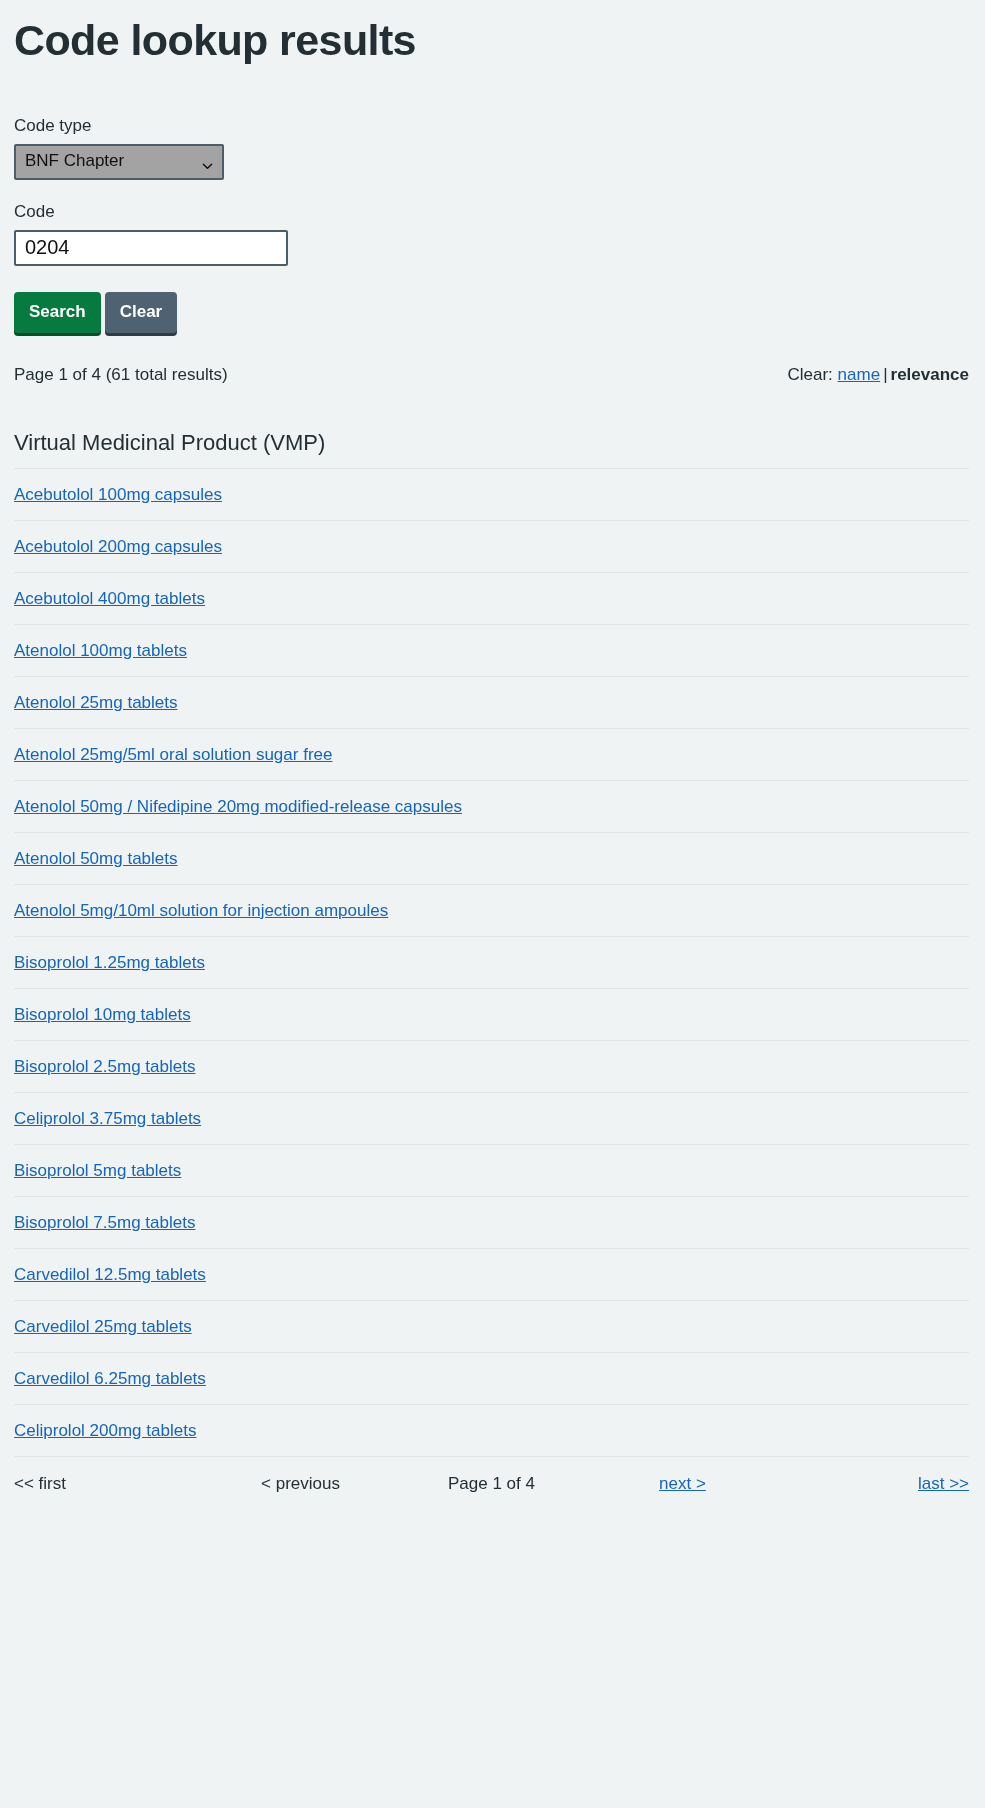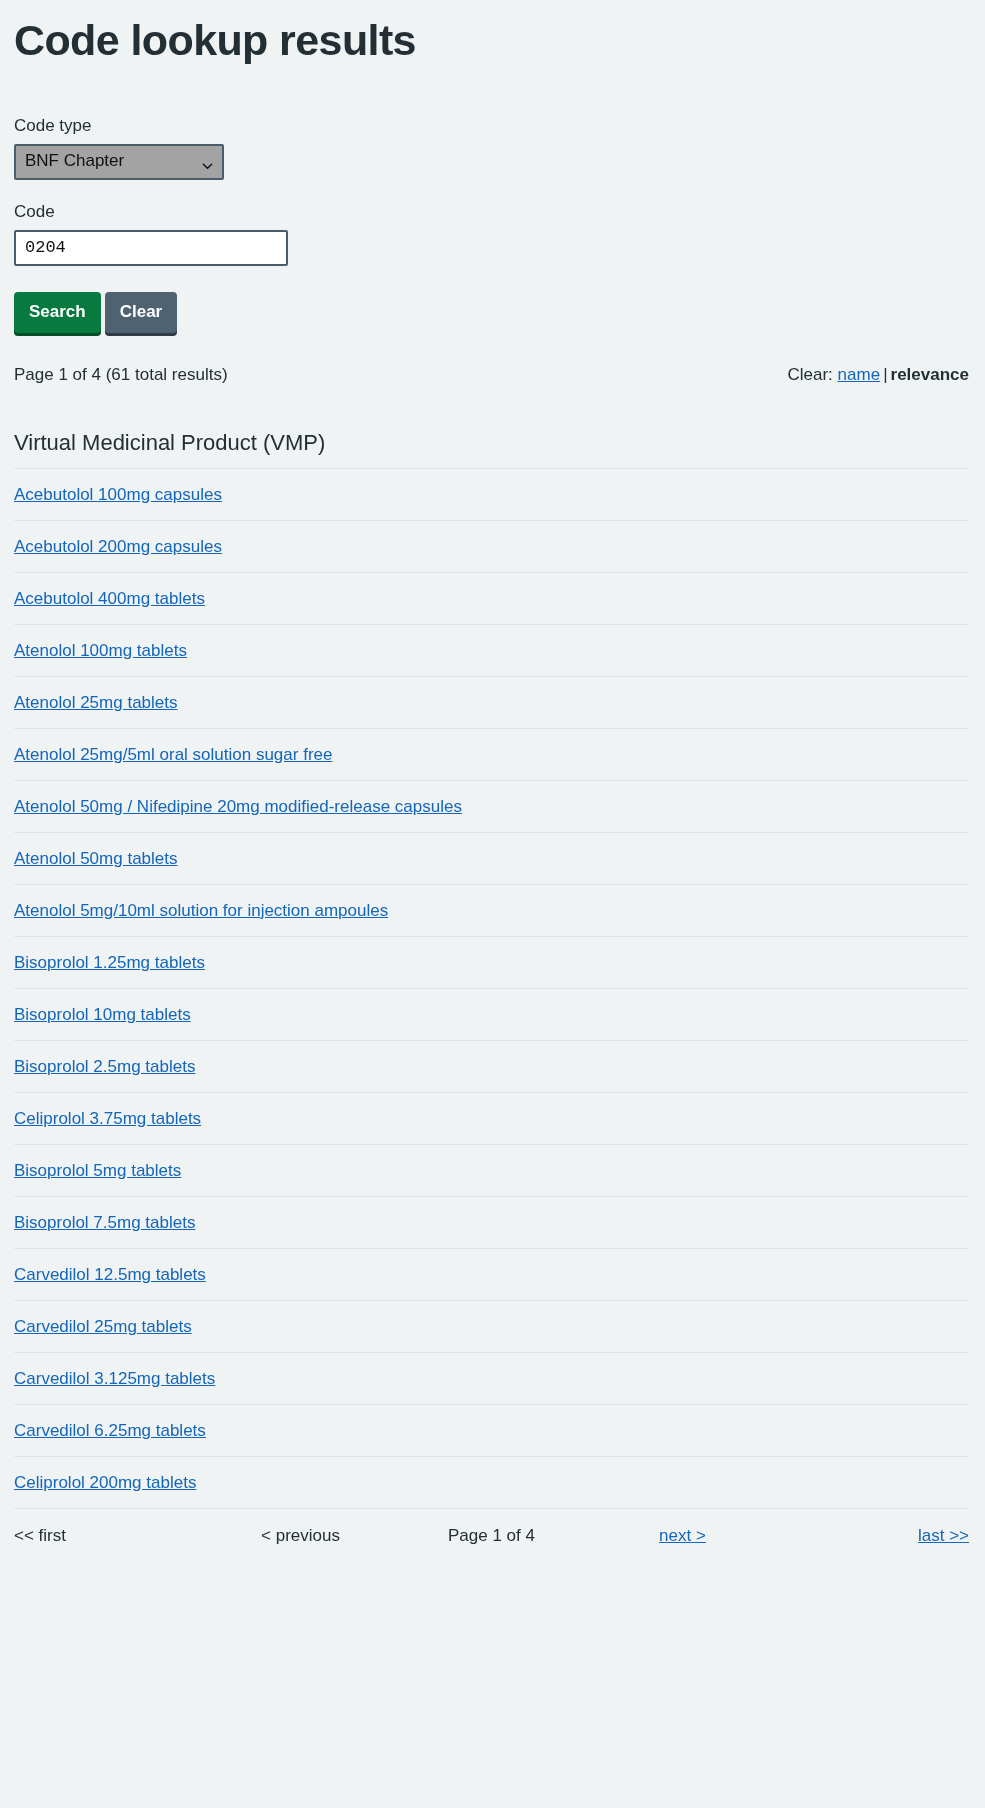--- a/index.html
+++ b/index.html
@@ -77,22 +77,22 @@
     transform: translateY(-50%);
     pointer-events:none;
     width: 11px;
     height: 11px;
     display:block;
   }
   input.code-input{
     width: 274px;
     height: 36px;
     padding: 4px 12px 5px 9px;
-    font-family: Liberation Mono, monospace;
-    font-size: 17px;
+    font-family: Liberation Sans, sans-serif;
+    font-size: 20px;
     color: #111;
     background: #ffffff;
     border: 2px solid var(--border);
     border-radius: 2px;
   }
 
   .buttons{
     display:flex;
     gap: 4px;
     margin-top: 26px;
@@ -269,23 +269,20 @@
       <li>
         <a class="result-link" href="#">Bisoprolol 7.5mg tablets</a>
       </li>
       <li>
         <a class="result-link" href="#">Carvedilol 12.5mg tablets</a>
       </li>
       <li>
         <a class="result-link" href="#">Carvedilol 25mg tablets</a>
       </li>
       <li>
-        <a class="result-link" href="#">Carvedilol 3.125mg tablets</a>
-      </li>
-      <li>
         <a class="result-link" href="#">Carvedilol 6.25mg tablets</a>
       </li>
       <li>
         <a class="result-link" href="#">Celiprolol 200mg tablets</a>
       </li>
     </ul>
 
   <div class="pagination">
     <span class="pg first disabled">&lt;&lt; first</span>
     <span class="pg prev disabled">&lt; previous</span>

